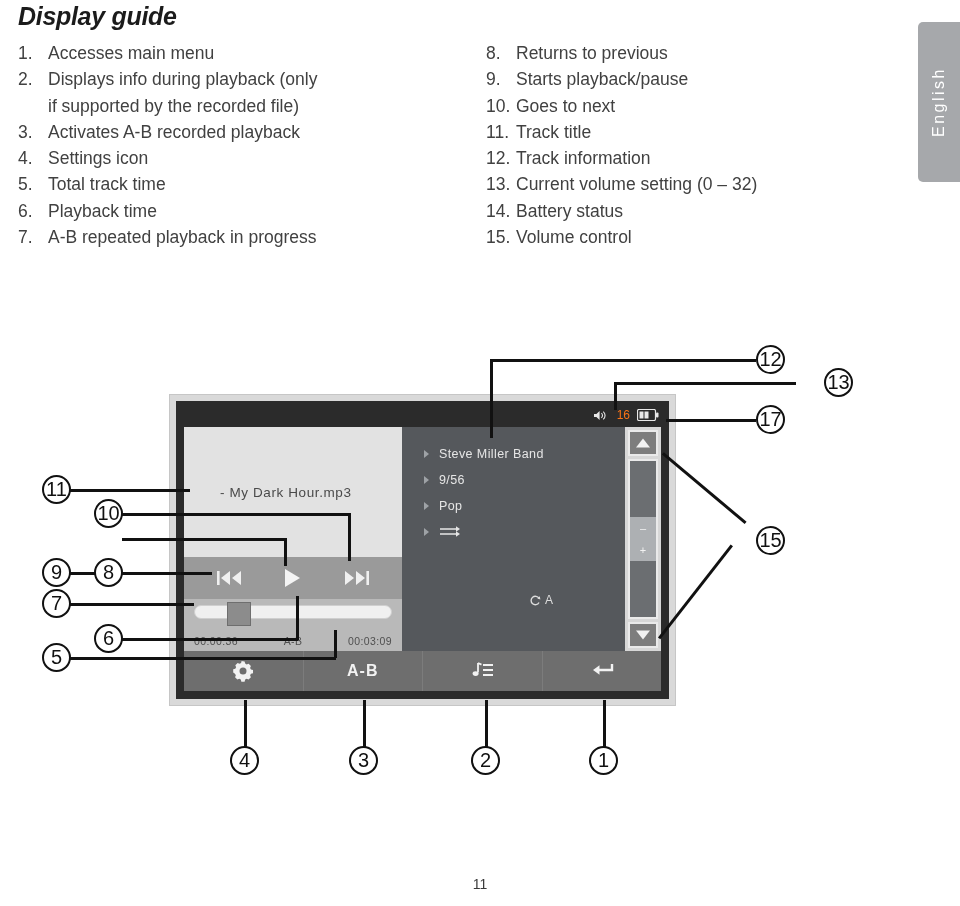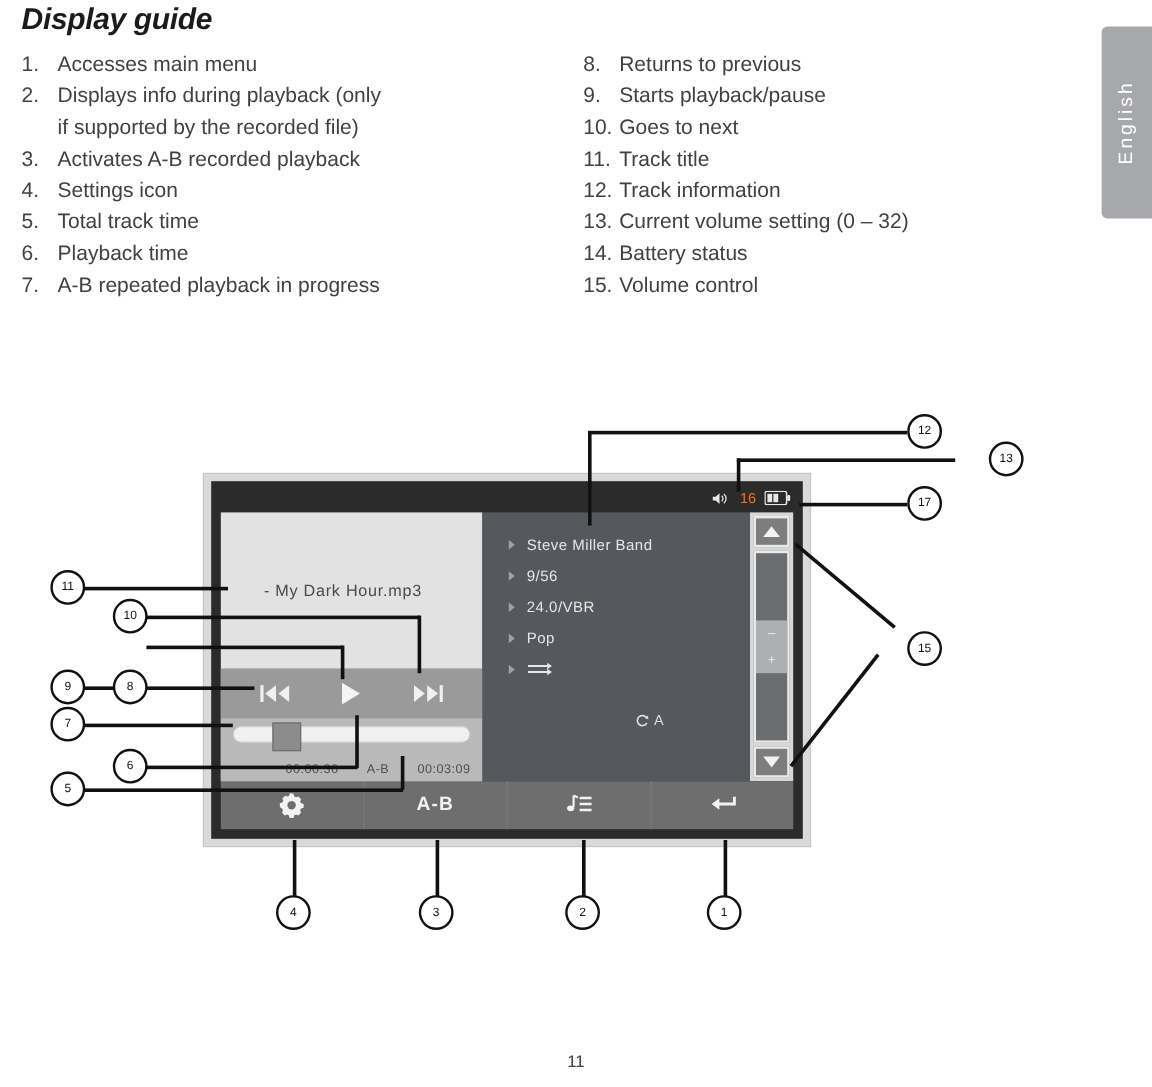--- a/index.html
+++ b/index.html
@@ -191,21 +191,20 @@
   #time-row {
     position: absolute;
     left: 10px;
     right: 10px;
     bottom: 4px;
     display: flex;
     justify-content: space-between;
     font-size: 10.5px;
     color: #4f4f4f;
     letter-spacing: 0.4px;
-    margin-left: 44px;
   }
 
   
   #info-pane {
     flex: 1 1 auto;
     background: #55585c;
     padding: 14px 0 0 22px;
     box-sizing: border-box;
     position: relative;
   }
@@ -302,21 +301,21 @@
   .callout {
     position: absolute;
     width: 29px;
     height: 29px;
     border: 2.6px solid #111;
     border-radius: 50%;
     background: #fff;
     display: flex;
     align-items: center;
     justify-content: center;
-    font-size: 10px;
+    font-size: 20px;
     color: #111;
     box-sizing: border-box;
     z-index: 6;
   }
   .leader {
     position: absolute;
     background: #111;
     z-index: 4;
   }
   .leader-h { height: 2.6px; }
@@ -479,24 +478,20 @@
         </div>
 
         <div id="info-pane">
           <div class="info-row">
             <span class="bullet"></span>
             <span>Steve Miller Band</span>
           </div>
           <div class="info-row">
             <span class="bullet"></span>
             <span>9/56</span>
-          </div>
-          <div class="info-row">
-            <span class="bullet"></span>
-            <span>24.0/VBR</span>
           </div>
           <div class="info-row">
             <span class="bullet"></span>
             <span>Pop</span>
           </div>
           <div class="info-row">
             <span class="bullet"></span>
             <svg width="26" height="14" viewBox="0 0 26 14">
               <path d="M1 4h18M1 9h18" stroke="#e6e6e6" stroke-width="1.6"></path>
               <path d="M17 1.2L21 4l-4 2.8z" fill="#e6e6e6"></path>

